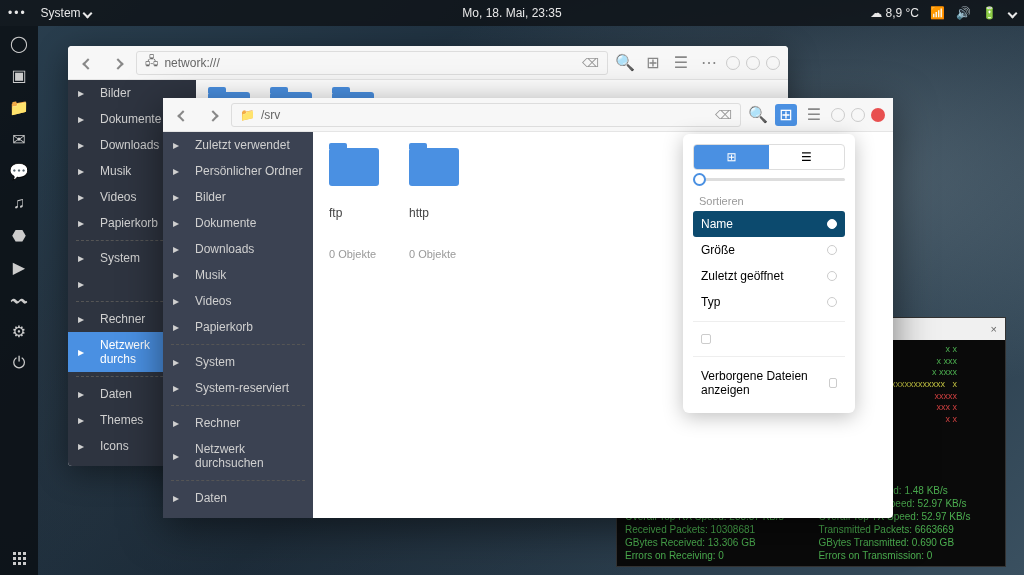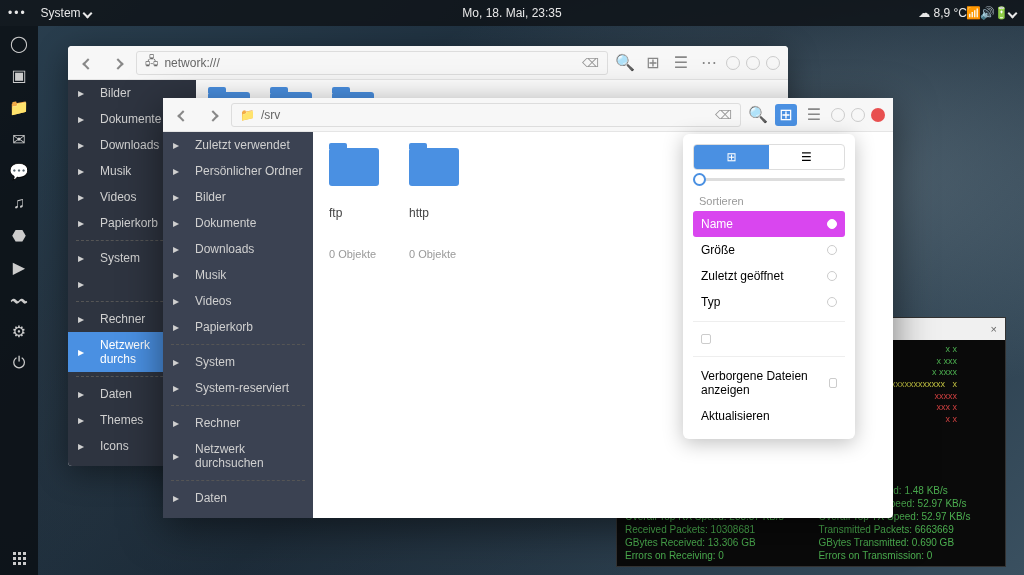--- a/index.html
+++ b/index.html
@@ -5,21 +5,21 @@
 * { margin: 0; padding: 0; box-sizing: border-box; font-family: -apple-system, BlinkMacSystemFont, "Segoe UI", sans-serif; }
 body { width: 1024px; height: 575px; overflow: hidden; background: linear-gradient(135deg, #3a5568 0%, #1e3a4a 40%, #4a6574 100%); position: relative; }
 
 
 .wallpaper { position: absolute; inset: 0; background: radial-gradient(ellipse at 80% 30%, rgba(180,200,210,0.3), transparent 40%), radial-gradient(ellipse at 20% 70%, rgba(40,50,60,0.5), transparent 50%), linear-gradient(135deg, #2a3f4f 0%, #1a2a38 50%, #3a5060 100%); }
 
 
 .topbar { position: absolute; top: 0; left: 0; right: 0; height: 26px; background: rgba(15,20,25,0.85); display: flex; align-items: center; color: #e8e8e8; font-size: 12px; padding: 0 8px; z-index: 100; }
 .topbar-left { display: flex; align-items: center; gap: 14px; }
 .topbar-center { position: absolute; left: 50%; transform: translateX(-50%); }
-.topbar-right { margin-left: auto; display: flex; align-items: center; }
+.topbar-right { margin-left: auto; display: flex; align-items: center; gap: 12px; }
 .topbar .dots { letter-spacing: 2px; }
 .topbar .app-name { cursor: pointer; }
 .topbar-icon { width: 14px; height: 14px; display: inline-flex; align-items: center; justify-content: center; }
 
 
 .dock { position: absolute; left: 0; top: 26px; bottom: 0; width: 38px; background: rgba(10,15,20,0.85); display: flex; flex-direction: column; align-items: center; padding-top: 8px; gap: 14px; z-index: 50; }
 .dock-item { width: 18px; height: 18px; color: #ccc; display: flex; align-items: center; justify-content: center; cursor: pointer; }
 .dock-bottom { margin-top: auto; margin-bottom: 10px; display: grid; grid-template-columns: repeat(3,3px); gap: 2px; }
 .dock-bottom span { width: 3px; height: 3px; background: #ccc; display: block; }
 
@@ -57,21 +57,21 @@
 
 .popover { position: absolute; right: 38px; top: 36px; width: 172px; background: #fff; border-radius: 6px; box-shadow: 0 4px 20px rgba(0,0,0,0.25); padding: 10px; z-index: 30; font-size: 12px; }
 .view-toggle { display: flex; border: 1px solid #ddd; border-radius: 4px; overflow: hidden; margin-bottom: 8px; }
 .vt-btn { flex: 1; height: 24px; display: flex; align-items: center; justify-content: center; cursor: pointer; }
 .vt-btn.active { background: #4a90e2; color: #fff; }
 .slider { display: flex; align-items: center; margin-bottom: 10px; }
 .slider-track { flex: 1; height: 3px; background: #ddd; border-radius: 2px; position: relative; }
 .slider-thumb { position: absolute; left: 0; top: -5px; width: 13px; height: 13px; border: 2px solid #4a90e2; background: #fff; border-radius: 50%; }
 .pop-label { color: #999; font-size: 11px; padding: 4px 6px; }
 .pop-item { padding: 6px 8px; display: flex; align-items: center; justify-content: space-between; cursor: pointer; border-radius: 3px; }
-.pop-item.selected { background: #d946ef; color: #fff; }
+.pop-item.selected { background: #0c4a6e; color: #fff; }
 .radio { width: 10px; height: 10px; border: 1px solid #ccc; border-radius: 50%; }
 .pop-item.selected .radio { border-color: #fff; background: #fff; }
 .checkbox { width: 10px; height: 10px; border: 1px solid #ccc; border-radius: 2px; }
 .pop-sep { height: 1px; background: #eee; margin: 6px 0; }
 
 
 .terminal { position: absolute; right: 18px; bottom: 8px; width: 390px; height: 250px; background: #0a0a0a; border: 1px solid #333; z-index: 15; font-family: monospace; font-size: 10px; color: #4caf50; }
 .term-header { height: 22px; background: #f0f0f0; color: #333; display: flex; align-items: center; padding: 0 8px; font-size: 11px; font-family: sans-serif; }
 .term-header .title { margin: 0 auto; }
 .term-header .close { margin-left: 8px; color: #666; cursor: pointer; }
@@ -347,23 +347,20 @@
       </div>
     <div class="pop-sep"></div>
     <div class="pop-item">
         <span class="checkbox"></span>
     </div>
     <div class="pop-sep"></div>
     <div class="pop-item">
       <span>Verborgene Dateien anzeigen</span>
         <span class="checkbox"></span>
     </div>
-    <div class="pop-item">
-      <span>Aktualisieren</span>
-    </div>
   </div>
 </div>
 
 <div class="terminal">
   <div class="term-header">
     <span>—</span>
     <span class="title">slurm -i wlan0</span>
     <span class="close">×</span>
   </div>
   <div class="term-body">

